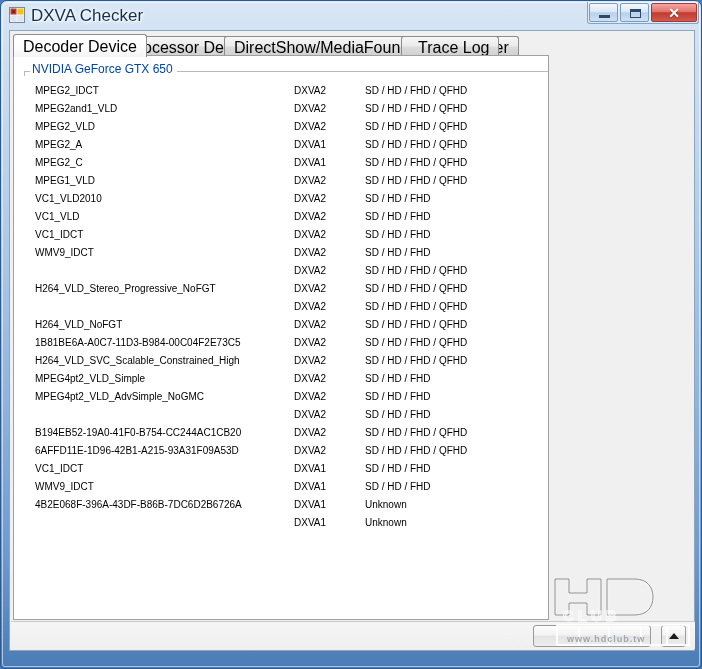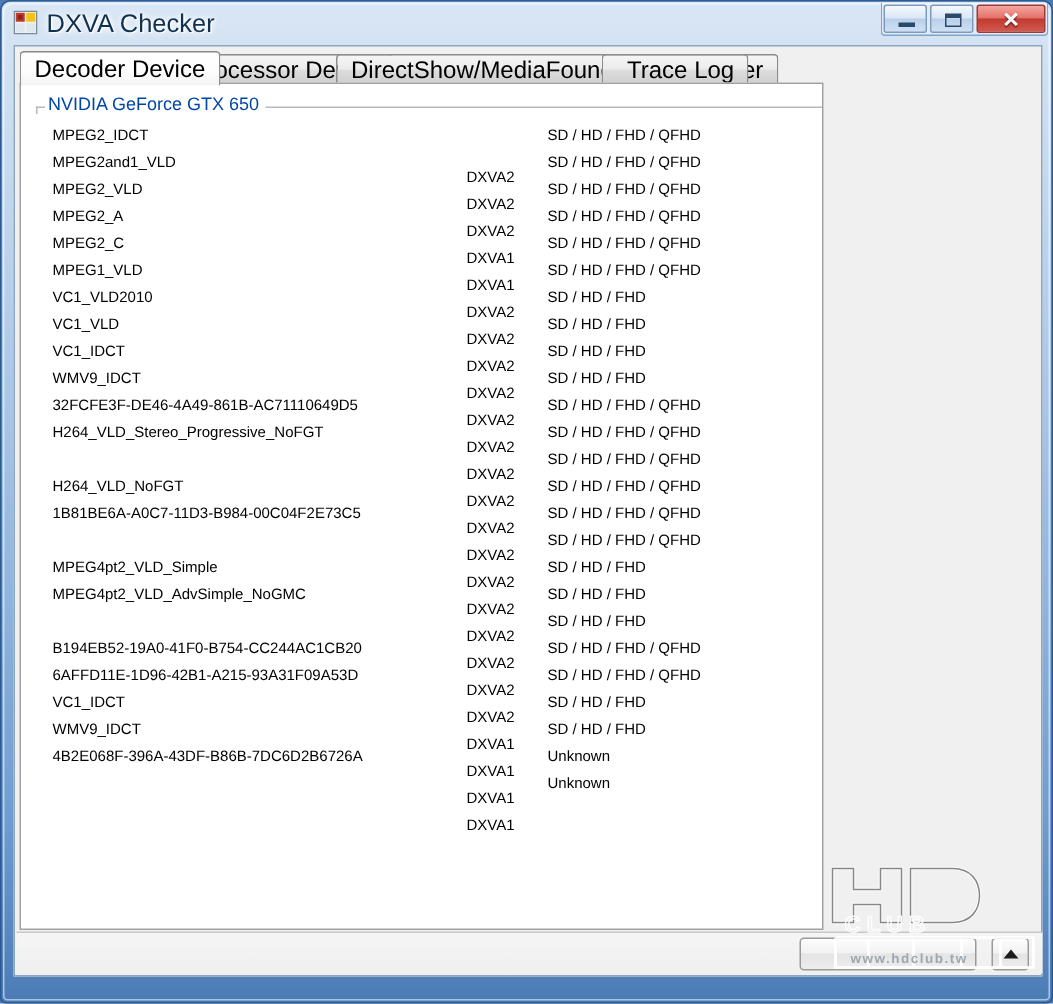--- a/index.html
+++ b/index.html
@@ -196,21 +196,21 @@
   }
   .row {
     position: relative;
     height: 18px;
     line-height: 18px;
     font-size: 10px;
     color: #000000;
     white-space: nowrap;
   }
   .c-name { position: absolute; left: 21px; top: 0; }
-  .c-ver  { position: absolute; left: 297px; top: 0; margin-top: 28px; }
+  .c-ver  { position: absolute; left: 280px; top: 0; }
   .c-res  { position: absolute; left: 351px; top: 0; }
 
   
   #bottom-panel {
     position: absolute;
     left: 3px; top: 590px;
     width: 678px; height: 27px;
   }
   #device-create-button {
     position: absolute;
@@ -372,21 +372,20 @@
             <span class="c-name">VC1_IDCT</span>
             <span class="c-ver">DXVA2</span>
             <span class="c-res">SD / HD / FHD</span>
           </div>
           <div class="row">
             <span class="c-name">WMV9_IDCT</span>
             <span class="c-ver">DXVA2</span>
             <span class="c-res">SD / HD / FHD</span>
           </div>
           <div class="row">
-            <span class="c-name">32FCFE3F-DE46-4A49-861B-AC71110649D5</span>
             <span class="c-ver">DXVA2</span>
             <span class="c-res">SD / HD / FHD / QFHD</span>
           </div>
           <div class="row">
             <span class="c-name">H264_VLD_Stereo_Progressive_NoFGT</span>
             <span class="c-ver">DXVA2</span>
             <span class="c-res">SD / HD / FHD / QFHD</span>
           </div>
           <div class="row">
             <span class="c-ver">DXVA2</span>
@@ -396,20 +395,21 @@
             <span class="c-name">H264_VLD_NoFGT</span>
             <span class="c-ver">DXVA2</span>
             <span class="c-res">SD / HD / FHD / QFHD</span>
           </div>
           <div class="row">
             <span class="c-name">1B81BE6A-A0C7-11D3-B984-00C04F2E73C5</span>
             <span class="c-ver">DXVA2</span>
             <span class="c-res">SD / HD / FHD / QFHD</span>
           </div>
           <div class="row">
+            <span class="c-name">H264_VLD_SVC_Scalable_Constrained_High</span>
             <span class="c-ver">DXVA2</span>
             <span class="c-res">SD / HD / FHD / QFHD</span>
           </div>
           <div class="row">
             <span class="c-name">MPEG4pt2_VLD_Simple</span>
             <span class="c-ver">DXVA2</span>
             <span class="c-res">SD / HD / FHD</span>
           </div>
           <div class="row">
             <span class="c-name">MPEG4pt2_VLD_AdvSimple_NoGMC</span>

